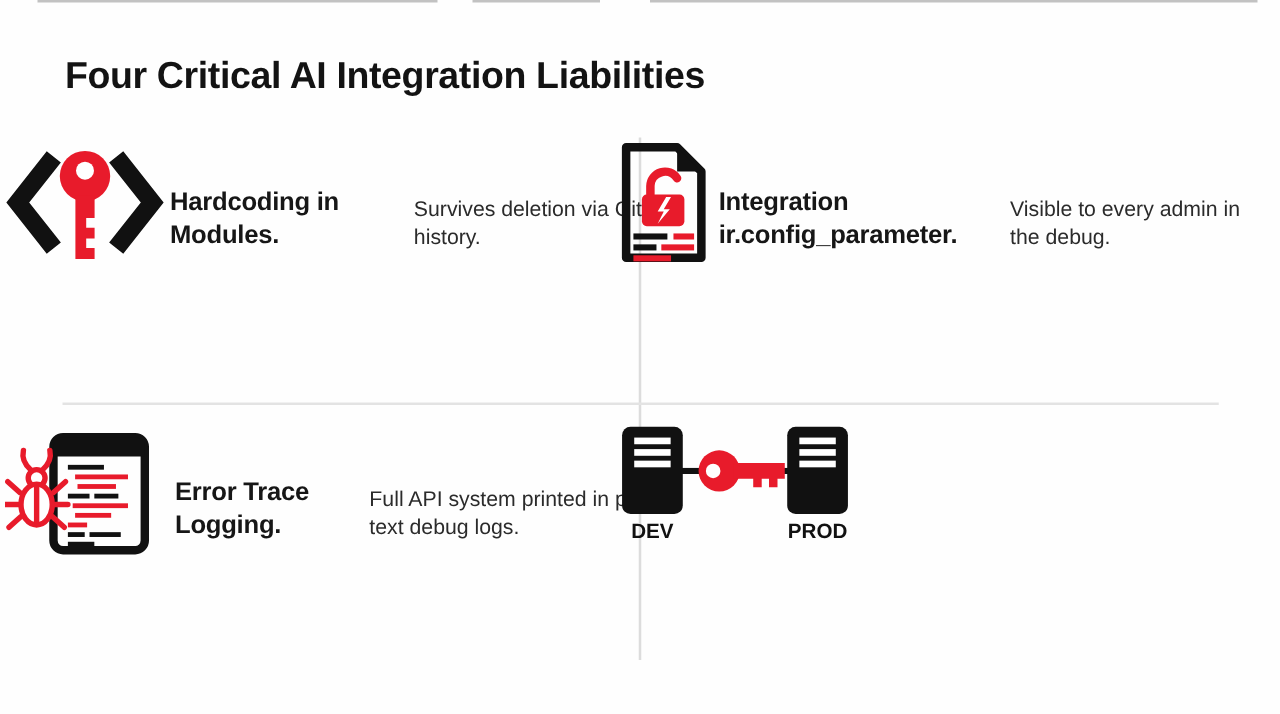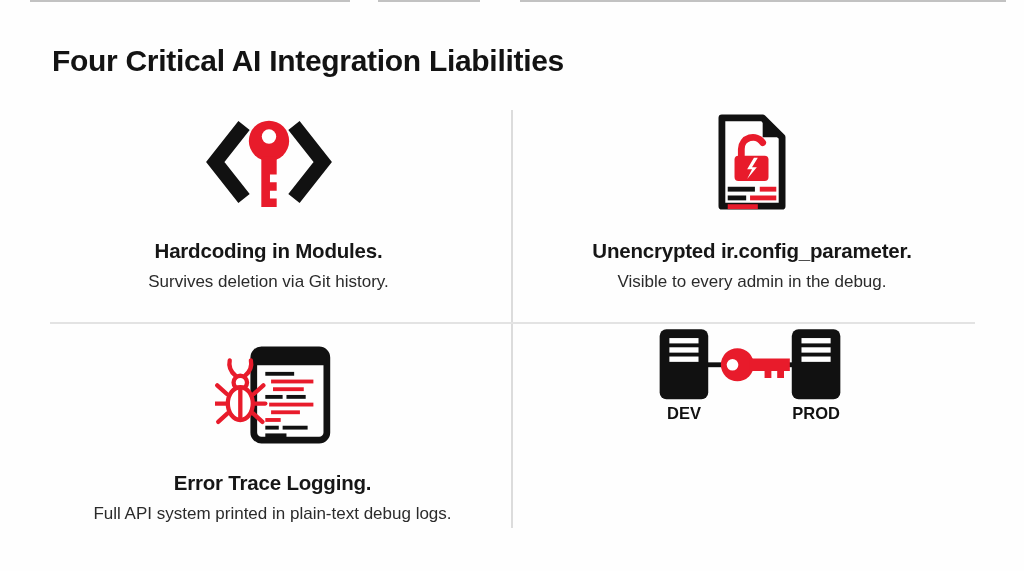--- a/index.html
+++ b/index.html
@@ -14,25 +14,25 @@
     position:relative;width:1024px;height:571px;background:#fefefe;overflow:hidden;
     font-family:"Liberation Sans","DejaVu Sans",sans-serif;
   }
   .edge-artifact{position:absolute;top:0;height:2px;background:rgba(40,40,40,.28);}
   .slide-title{
     position:absolute;left:52px;top:44px;
     font-size:30px;font-weight:700;letter-spacing:-0.3px;color:#131313;
   }
   .v-divider{position:absolute;left:511px;top:110px;width:2px;height:418px;background:var(--divider);}
   .h-divider{position:absolute;left:50px;top:322px;width:925px;height:1.5px;background:#e3e3e3;}
-  .q{position:absolute;display:flex;flex-direction:column;align-items:center;text-align:right;}
+  .q{position:absolute;display:flex;align-items:center;text-align:left;}
   .q-tl{left:0;top:112px;width:537px;}
   .q-tr{left:487px;top:112px;width:530px;}
-  .q-bl{left:4px;top:344px;width:537px;}
-  .q-br{left:486px;top:324px;width:528px;}
+  .q-bl{left:4px;top:344px;width:537px;gap:20px;}
+  .q-br{left:486px;top:336px;width:528px;}
   .icon-wrap{height:100px;display:flex;align-items:center;justify-content:center;margin-bottom:26px;}
   .q-heading{font-size:20.5px;font-weight:700;letter-spacing:-0.2px;line-height:26px;color:var(--heading-text);}
   .q-subtitle{font-size:17px;font-weight:400;line-height:22px;margin-top:7px;color:var(--subtitle-text);}
   
   .fk{fill:var(--icon-black);} .fr{fill:var(--accent-red);} .fw{fill:#ffffff;}
   .sk{stroke:var(--icon-black);fill:none;} .sr{stroke:var(--accent-red);fill:none;}
   .srw{stroke:var(--accent-red);fill:#ffffff;}
   .svg-label{font-family:"Liberation Sans","DejaVu Sans",sans-serif;font-weight:700;font-size:17px;}
 </style>
 </head>
@@ -71,21 +71,21 @@
         <path class="sr" d="M34 45 v-7 a12 12 0 0 1 22 -6.5" stroke-width="7" stroke-linecap="round"></path>
         <rect class="fr" x="27" y="45" width="35" height="26" rx="4"></rect>
         <path class="fw" d="M47 47 l-7 12 h5 l-5 10 l10 -12 h-5 l6 -10 Z"></path>
         <rect class="fk" x="20" y="77" width="28" height="5"></rect>
         <rect class="fr" x="53" y="77" width="17" height="5"></rect>
         <rect class="fk" x="20" y="86" width="19" height="5"></rect>
         <rect class="fr" x="43" y="86" width="27" height="5"></rect>
         <rect class="fr" x="20" y="95" width="31" height="5"></rect>
       </svg>
     </div>
-    <div class="q-heading">Unencrypted ir.config_parameter.</div>
+    <div class="q-heading">Integration ir.config_parameter.</div>
     <div class="q-subtitle">Visible to every admin in the debug.</div>
   </div>
 
   <div class="q q-bl">
     <div class="icon-wrap">
       <svg width="116" height="100" viewBox="0 0 120 104" aria-hidden="true">
         <rect class="sk" x="40" y="6" width="76" height="94" rx="8" fill="#fff" stroke-width="7"></rect>
         <path class="fk" d="M40 22 v-8 a8 8 0 0 1 8 -8 h60 a8 8 0 0 1 8 8 v8 Z"></path>
         <rect class="fk" x="52" y="29" width="30" height="4"></rect>
         <rect class="fr" x="58" y="37" width="44" height="4"></rect>

